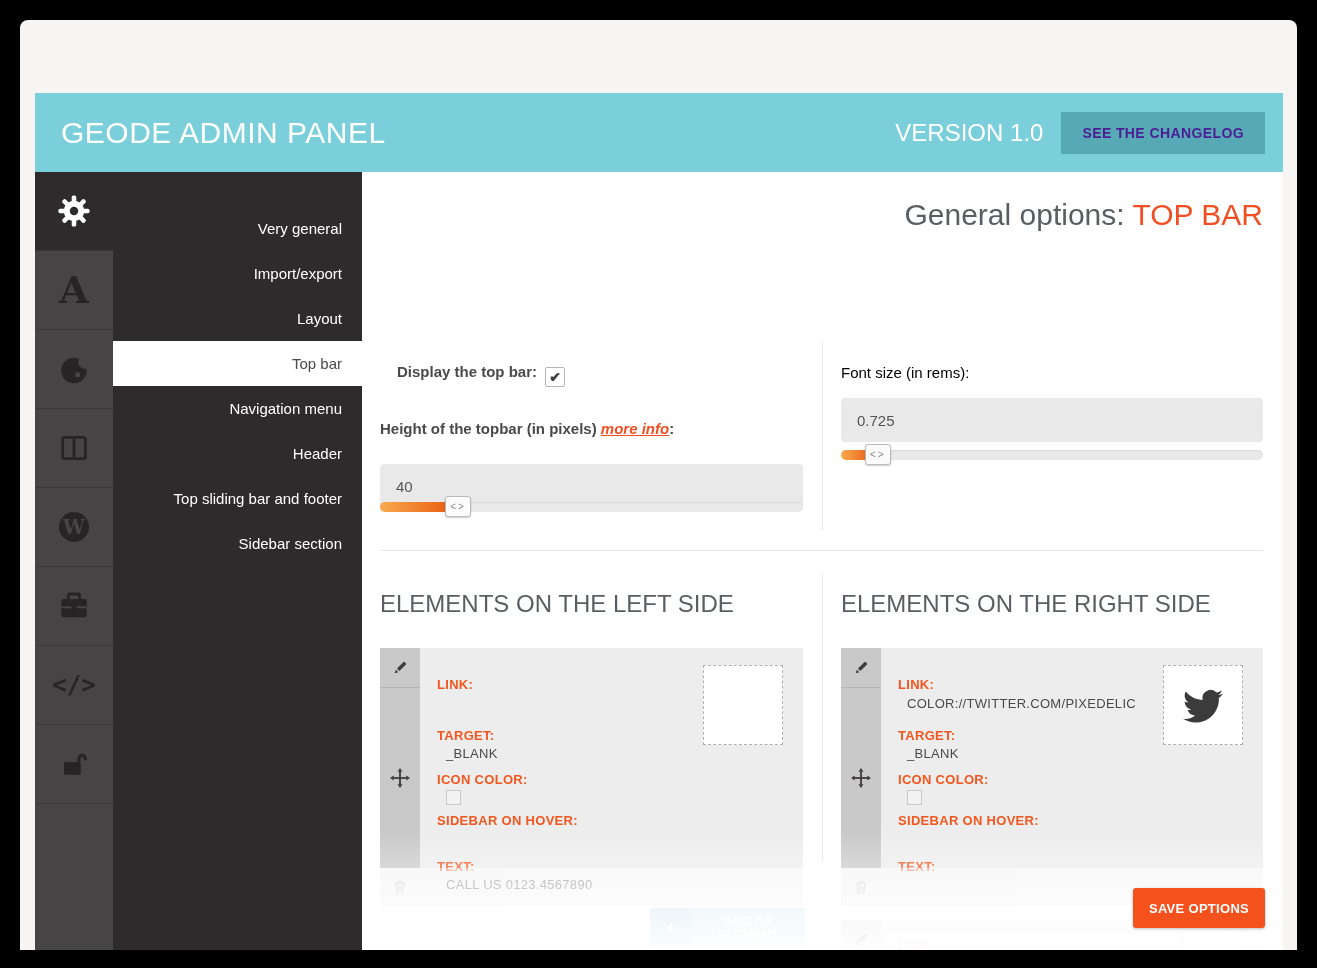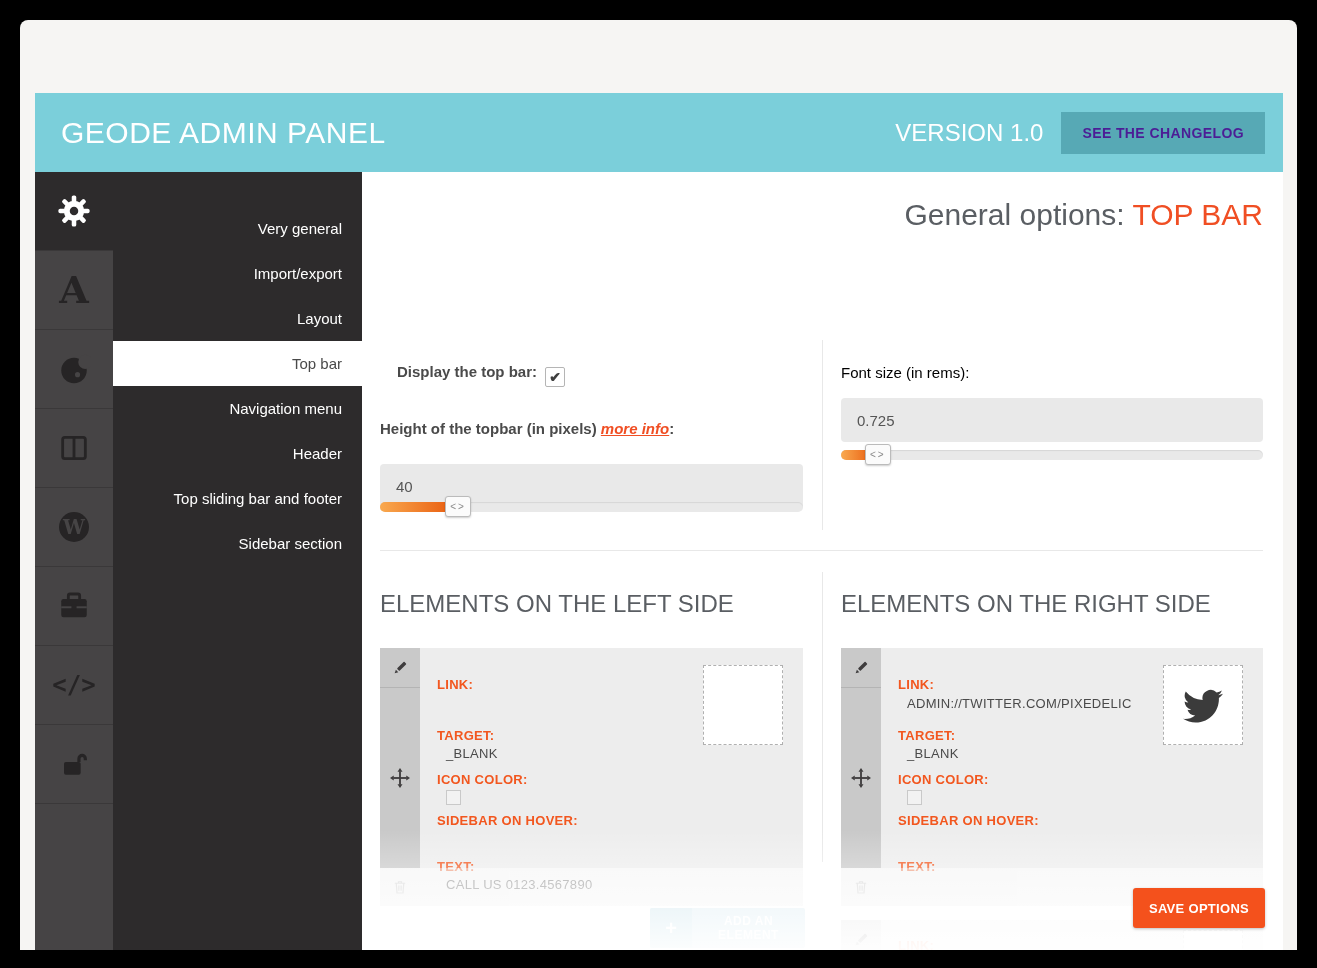--- a/index.html
+++ b/index.html
@@ -297,21 +297,21 @@
               <rect x="4" y="10.9" width="16" height="2.2"></rect>
             <path d="M12 0 L15 4.5 H9 Z"></path>
               <path d="M12 24 L9 19.5 H15 Z"></path>
             <path d="M0 12 L4.5 9 V15 Z"></path>
               <path d="M24 12 L19.5 15 V9 Z"></path>
           </svg>
         </div>
       </div>
       <div class="card-body">
         <div class="card-label" style="margin-top:13px;">LINK:</div>
-        <div class="card-value" style="margin-top:4px;">ADMIN://TWITTER.COM/PIXEDELIC</div>
+        <div class="card-value" style="margin-top:4px;">COLOR://TWITTER.COM/PIXEDELIC</div>
         <div class="card-label" style="margin-top:14px;">TARGET:</div>
         <div class="card-value" style="margin-top:3px;">_BLANK</div>
         <div class="card-label" style="margin-top:8px;">ICON COLOR:</div>
         <div class="mini-checkbox" style="margin-top:3px;"></div>
         <div class="card-label" style="margin-top:8px;">SIDEBAR ON HOVER:</div>
         <div class="card-value" style="margin-top:4px;"></div>
         <div class="card-label" style="margin-top:9px;">TEXT:</div>
         <div class="card-value" style="margin-top:3px;"></div>
         <div class="icon-drop">
           <svg width="40" height="40" viewBox="0 0 16 16" fill="currentColor">

